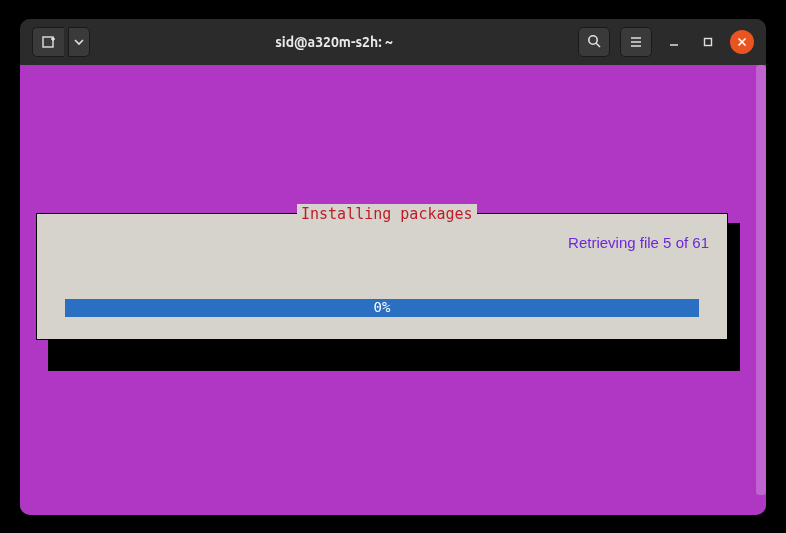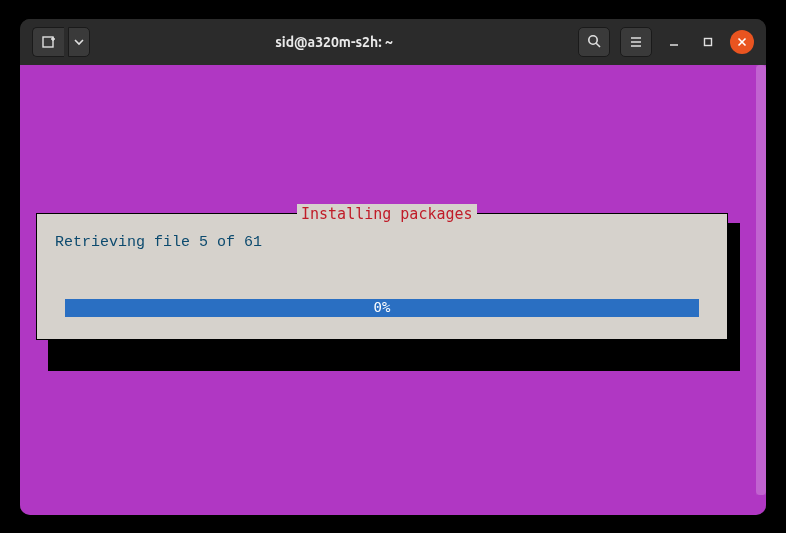--- a/index.html
+++ b/index.html
@@ -158,23 +158,24 @@
       color: #c01c28;
       font-size: 15px;
       background: #d6d2cc;
       padding: 0 4px;
       position: relative;
       top: 1px;
       font-weight: 500;
     }
     .dialog-body {
       padding: 10px 18px 0 18px;
-      font-family: Liberation Mono, monospace;
-      color: #0c4a6e;
+      font-family: Liberation Sans, sans-serif;
+      color: #6d28d9;
       font-size: 15px;
+      text-align: right;
     }
     .progress-wrap {
       margin: 46px 28px 0 28px;
     }
     .progress-bar {
       height: 18px;
       background: #2a6fc2;
       display: flex;
       align-items: center;
       justify-content: center;

